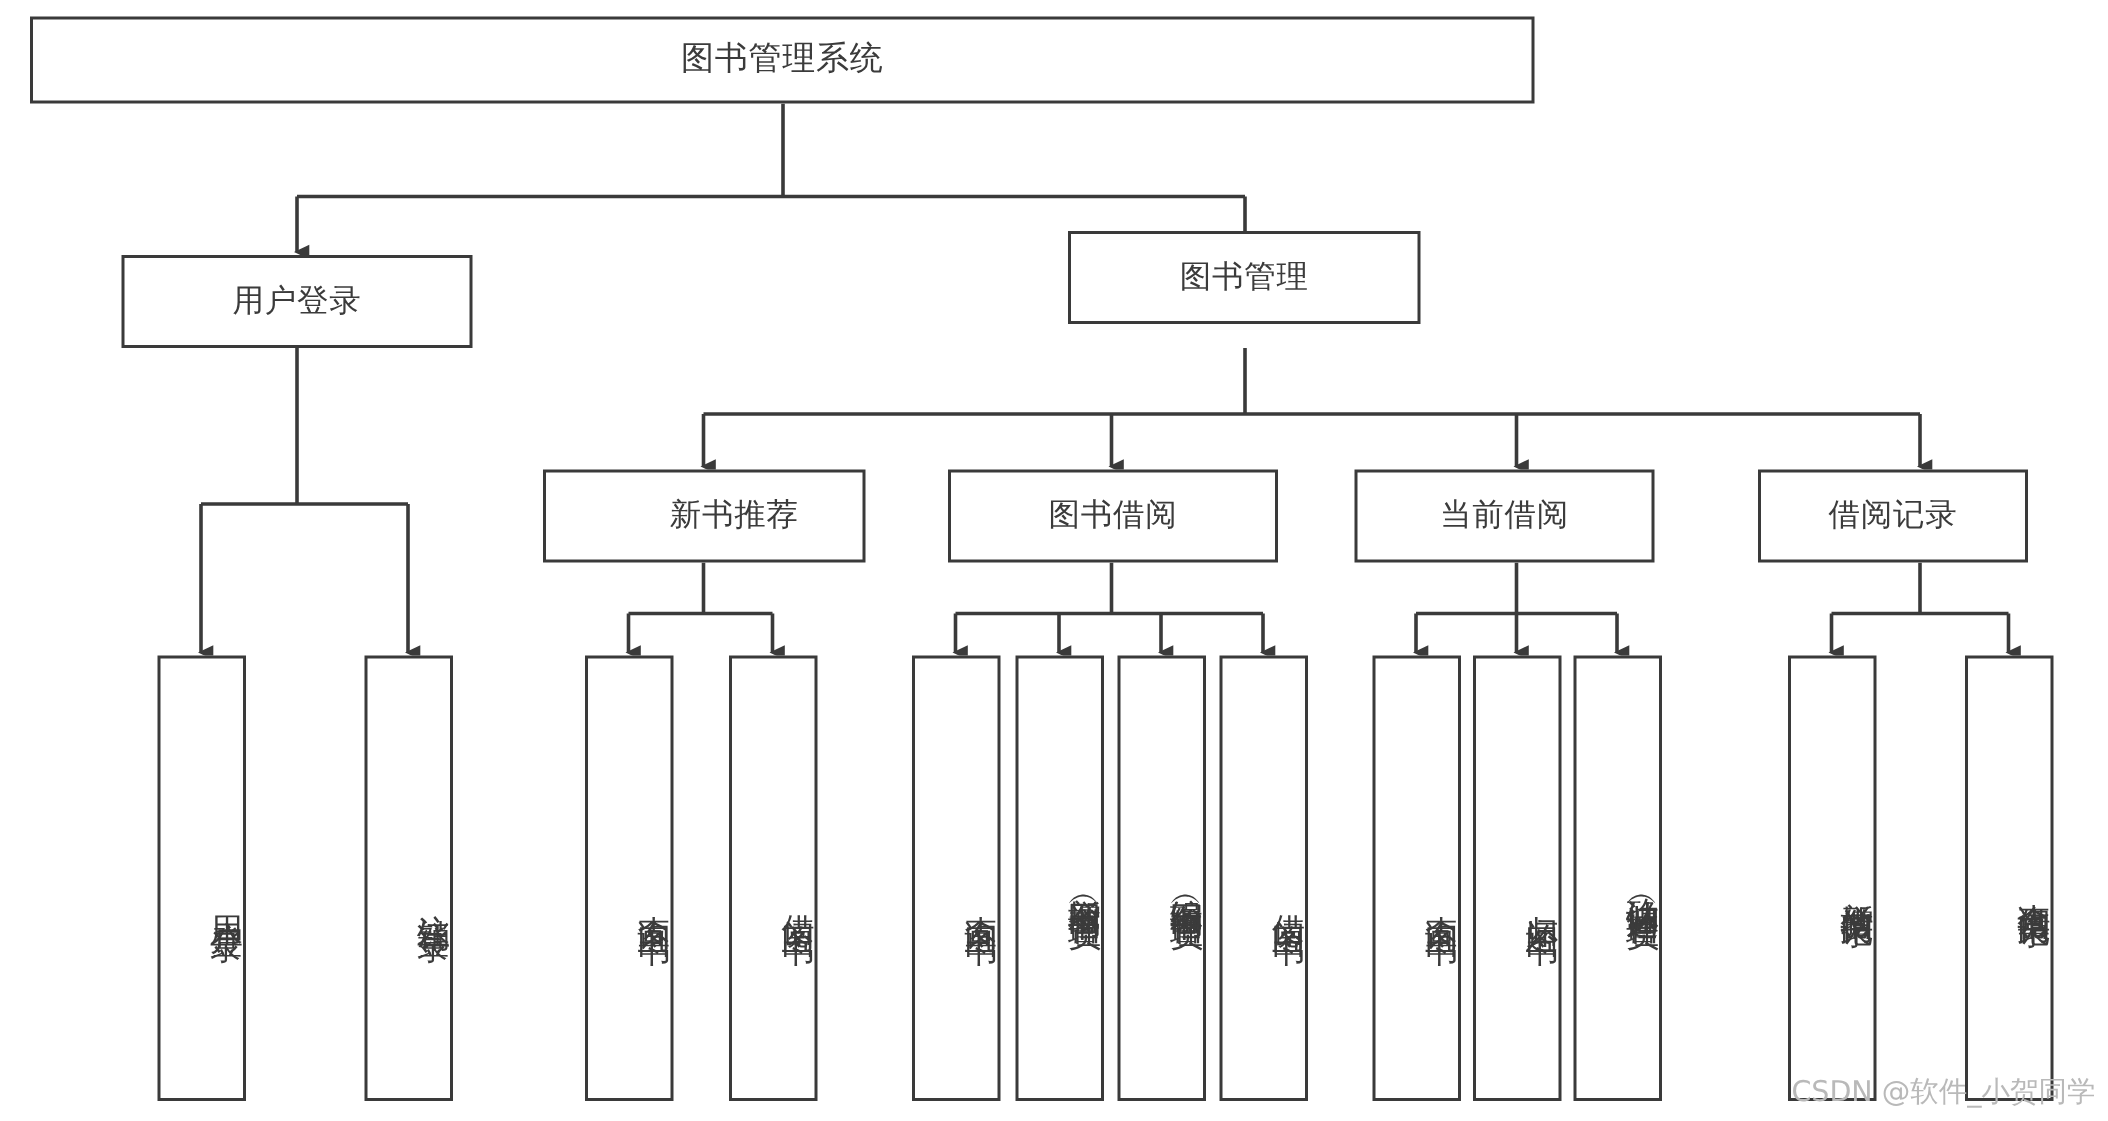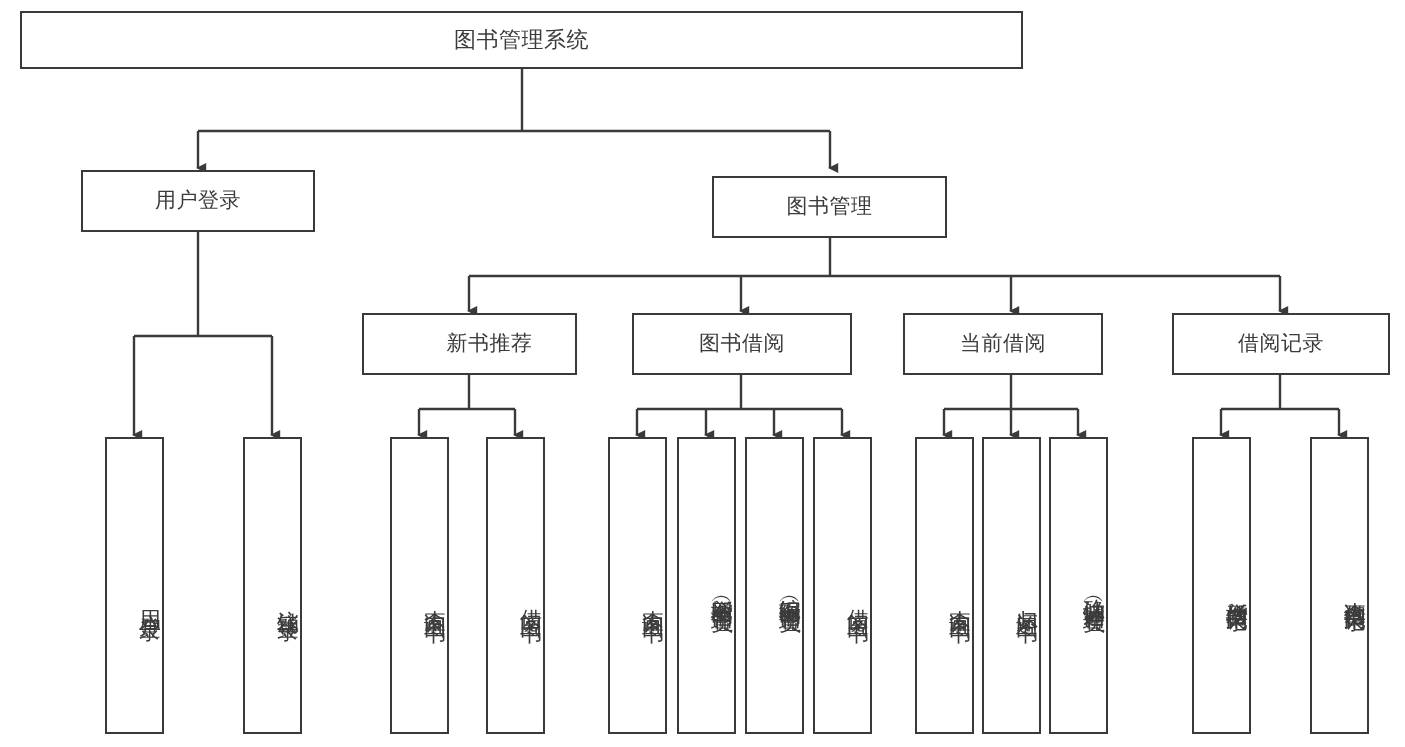--- a/index.html
+++ b/index.html
@@ -127,34 +127,34 @@
     <path class="wire" d="M 1339,409 L 1339,435" marker-end="url(#arrow)"></path>
   </svg>
 
   <div class="node horiz root" style="left:20px; top:11px; width:1003px; height:58px;">
     <span>图书管理系统</span>
   </div>
 
   <div class="node horiz" style="left:81px; top:170px; width:234px; height:62px;">
     <span>用户登录</span>
   </div>
-  <div class="node horiz" style="left:712px; top:176px; width:235px; height:62px;">
+  <div class="node horiz" style="left:712px; top:154px; width:235px; height:62px;">
     <span>图书管理</span>
   </div>
 
   <div class="node horiz" style="left:362px; top:313px; width:215px; height:62px;padding-left:40px;">
     <span>新书推荐</span>
   </div>
   <div class="node horiz" style="left:632px; top:313px; width:220px; height:62px;align-items:center;">
     <span>图书借阅</span>
   </div>
   <div class="node horiz" style="left:903px; top:313px; width:200px; height:62px;">
     <span>当前借阅</span>
   </div>
-  <div class="node horiz" style="left:1172px; top:313px; width:218px; height:62px;">
+  <div class="node horiz" style="left:1172px; top:313px; width:180px; height:62px;">
     <span>借阅记录</span>
   </div>
 
   <div class="node vert" style="left:105px; top:437px; width:59px; height:297px;">
     <span>用户登录</span>
   </div>
   <div class="node vert" style="left:243px; top:437px; width:59px; height:297px;">
     <span>注销登录</span>
   </div>
 
@@ -188,14 +188,15 @@
     <span>确认归还（管理员）</span>
   </div>
 
   <div class="node vert tall" style="left:1192px; top:437px; width:59px; height:297px;">
     <span>新增借阅记录</span>
   </div>
   <div class="node vert tall" style="left:1310px; top:437px; width:59px; height:297px;">
     <span>查询借阅记录</span>
   </div>
 
+  <div class="watermark">CSDN @软件_小贺同学</div>
 
 </div>
 
 </body></html>

